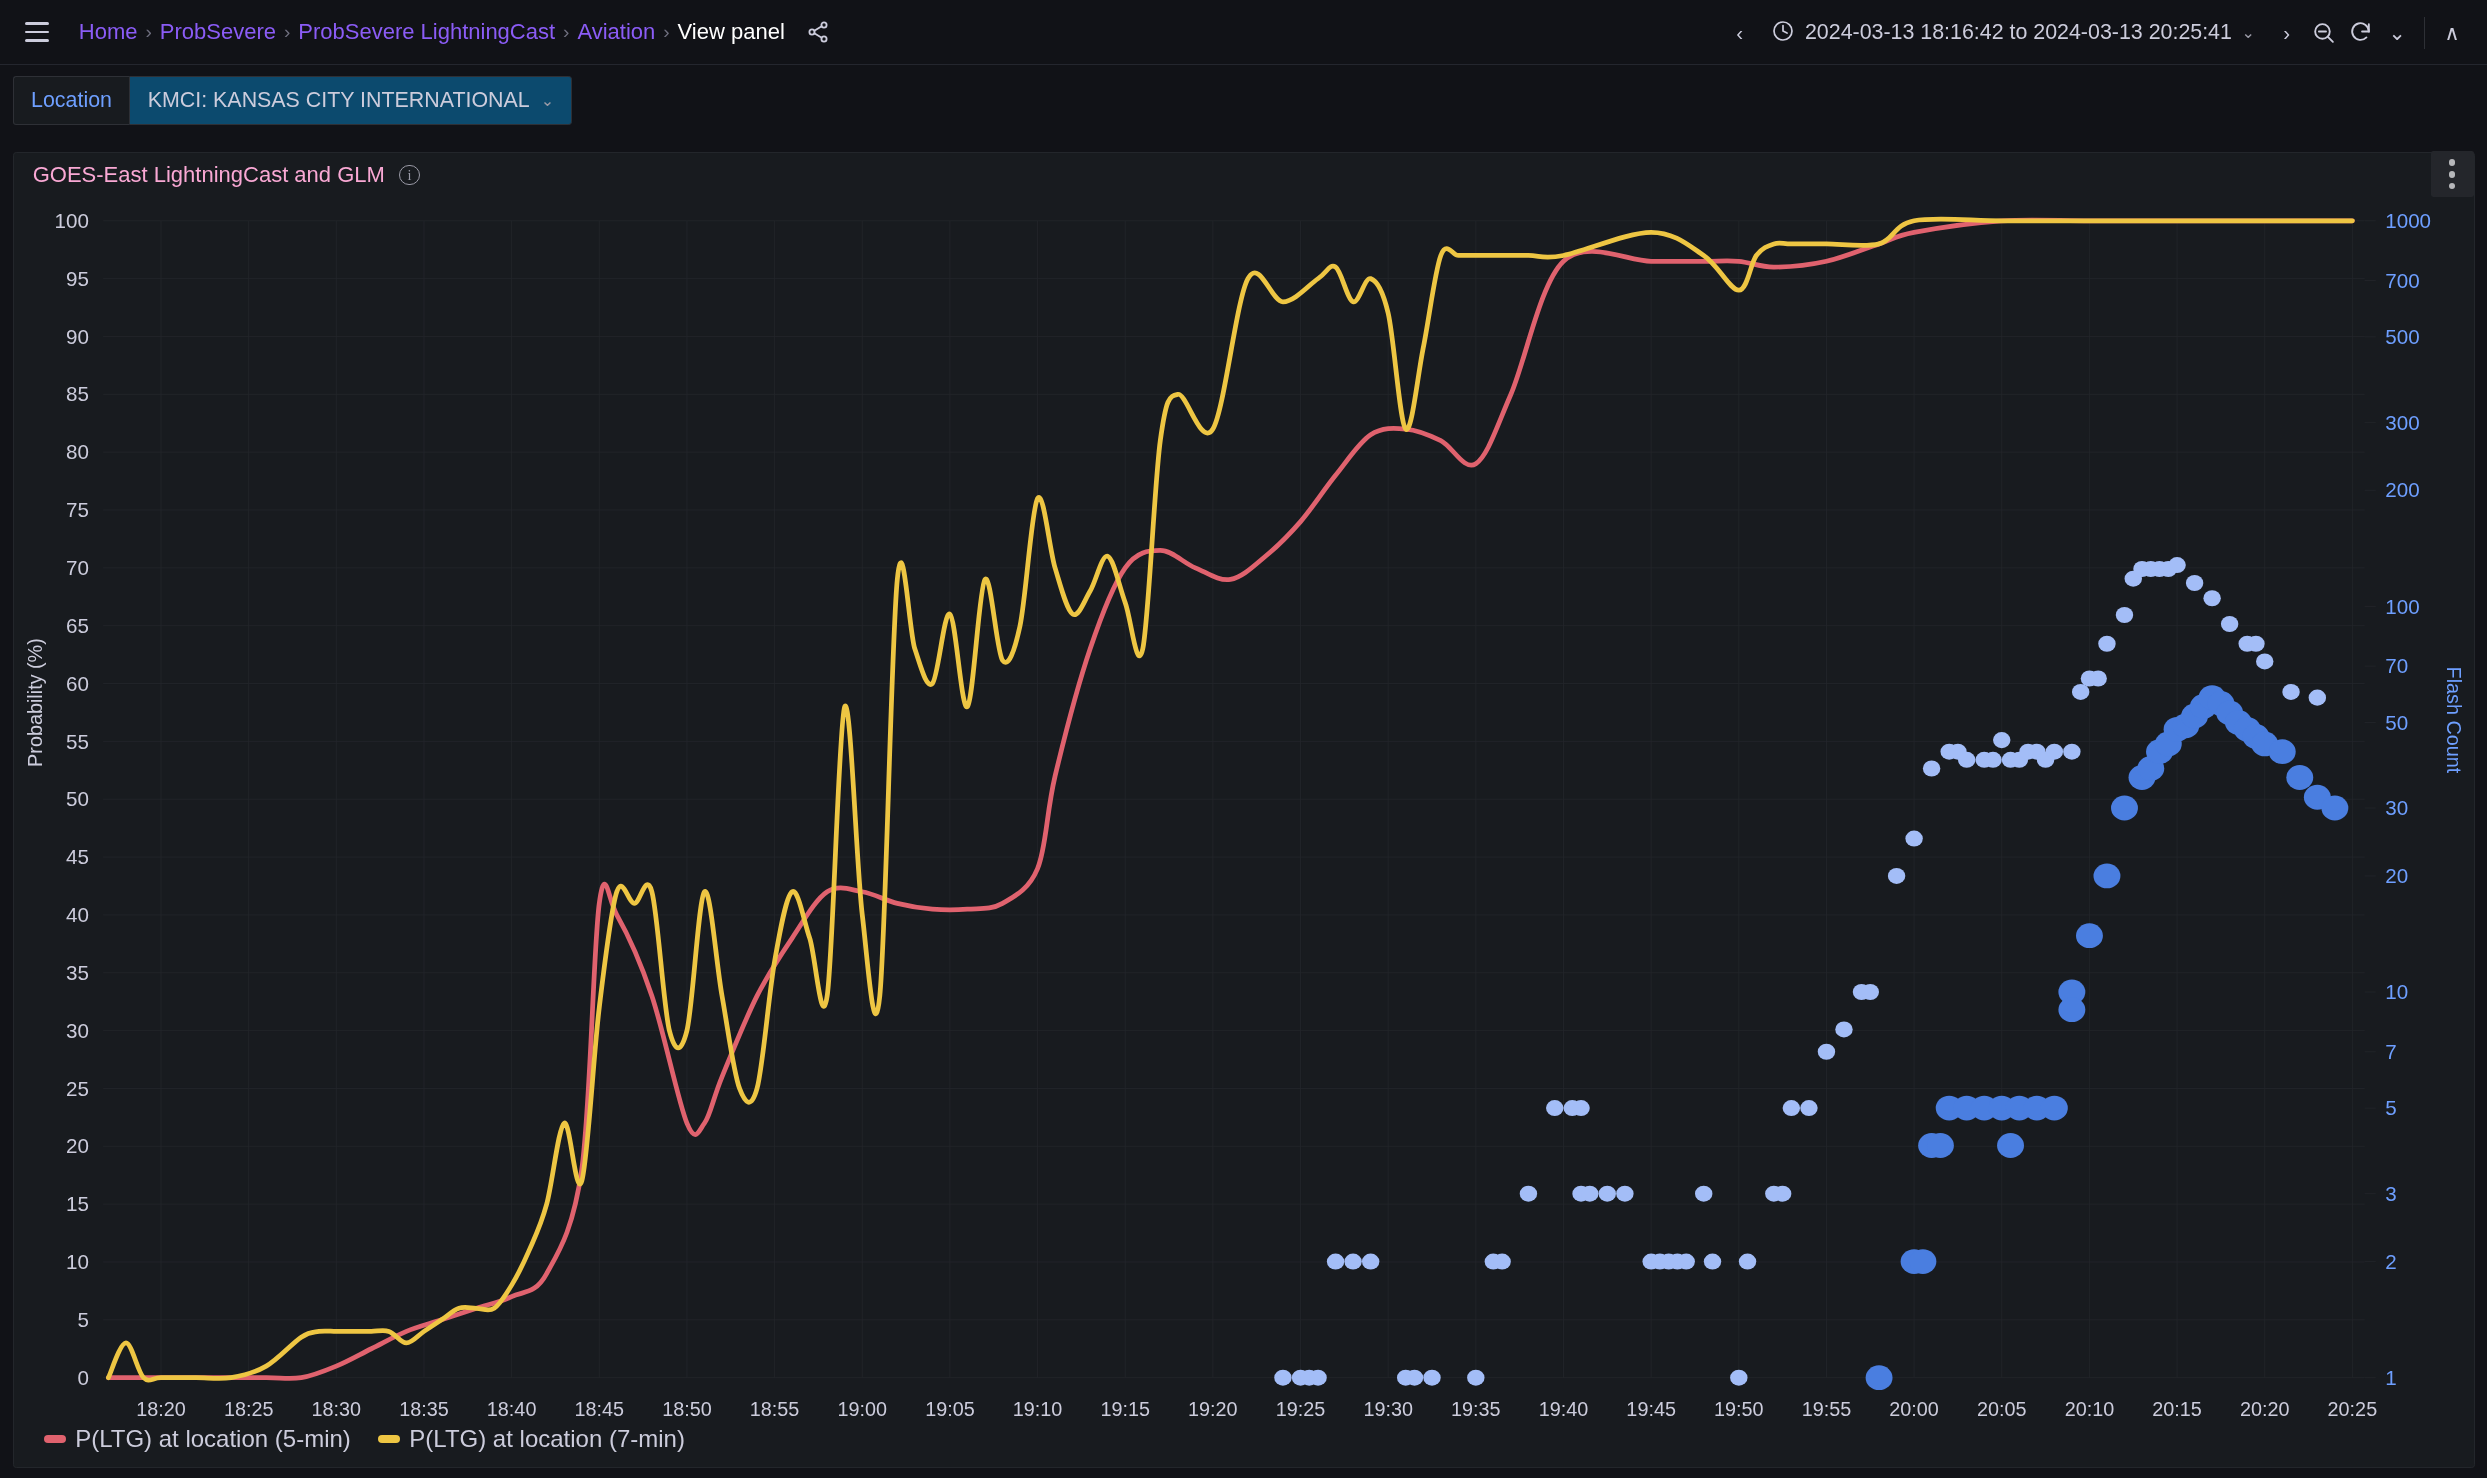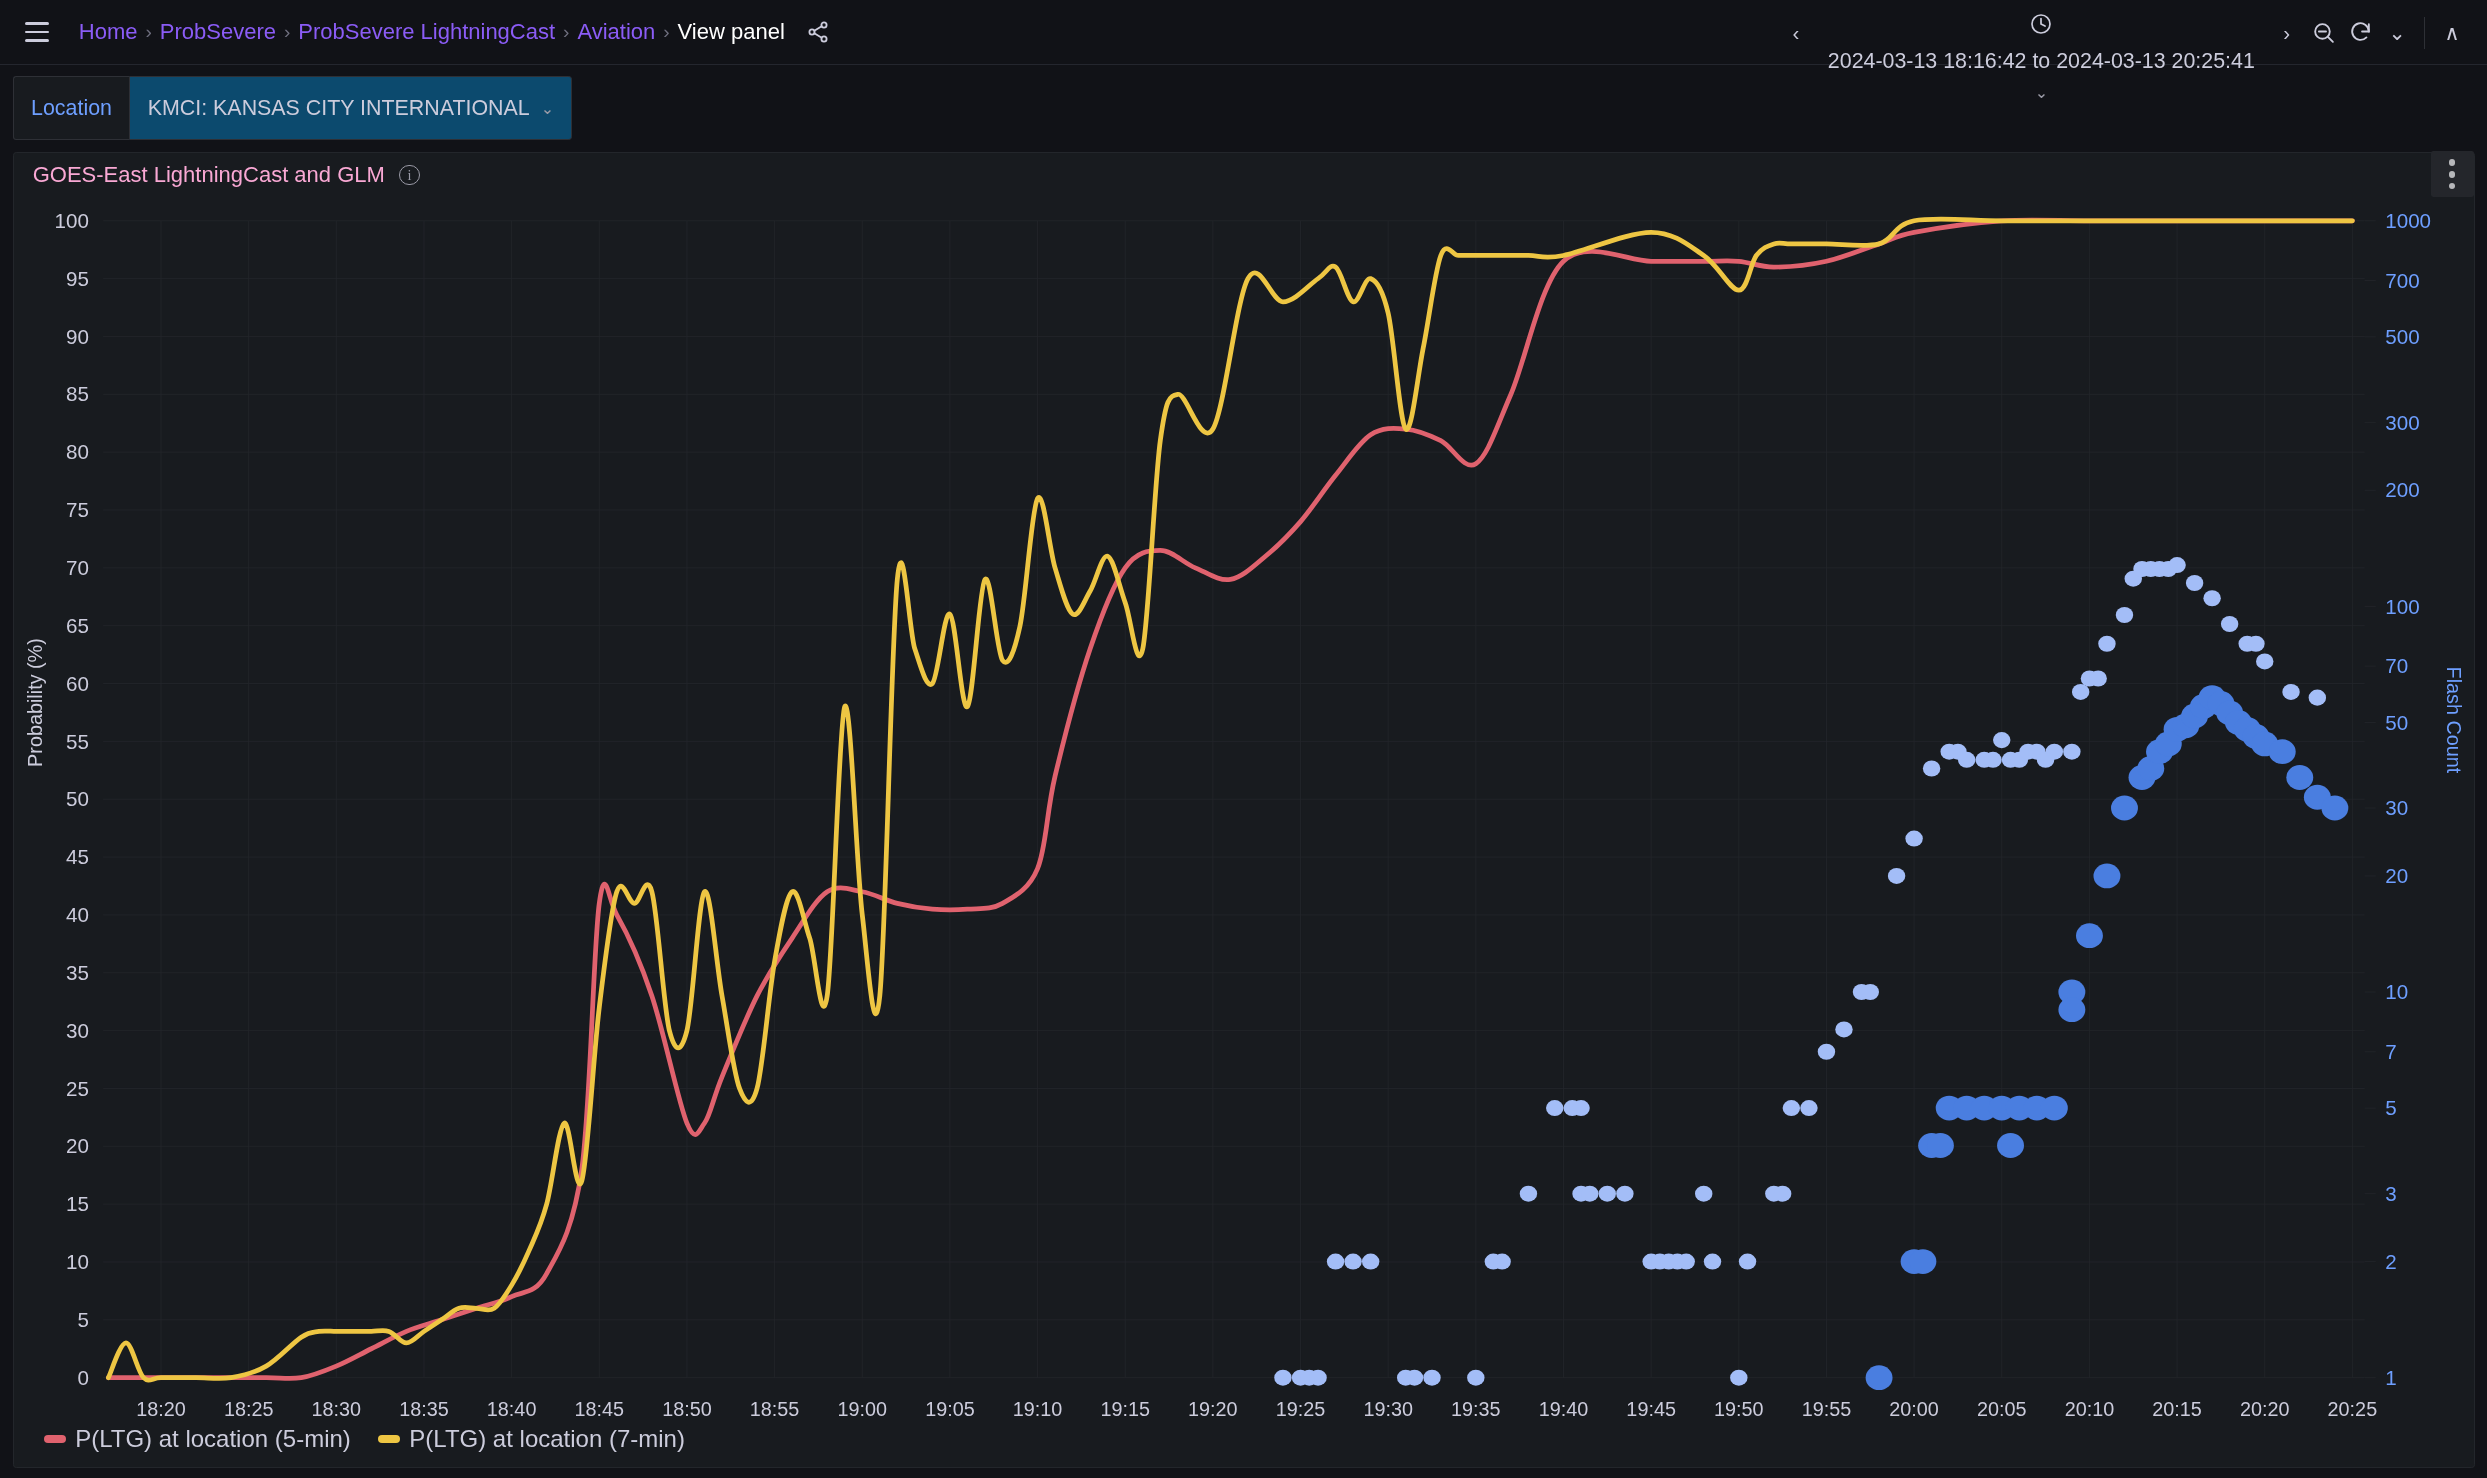--- a/index.html
+++ b/index.html
@@ -33,29 +33,29 @@
   #share-icon { margin-left: 16px; cursor: pointer; display:flex; align-items:center; }
 
   #timearea {
     position: absolute; right: 19px; top: 0; height: 65px;
     display: flex; align-items: center; gap: 4.8px;
   }
   .ticon { color: #ccccdc; display:flex; align-items:center; justify-content:center;
            width: 32px; height: 35px; cursor: pointer; font-size: 20.6px; }
   #timepicker {
     display:flex; align-items:center; gap: 9.5px;
-    height: 41px; padding: 0 11px; border-radius: 3.2px; cursor: pointer; flex-direction: column;
+    height: 41px; padding: 0 11px; border-radius: 3.2px; cursor: pointer;
   }
   #timetext { font-size: 21.4px; color: #ccccdc; white-space: nowrap; }
   .vdivider { width:0.8px; height: 32px; background:#2e3036; margin: 0 6.3px; }
 
   
   #varbar {
     position: absolute; top: 76px; left: 12.7px;
-    display: flex; align-items: stretch; height: 64px;
+    display: flex; align-items: stretch; height: 49px;
   }
   #var-label {
     display:flex; align-items:center; padding: 0 17.4px;
     background: #181b1f; border: 0.8px solid #2e3036;
     border-right: none; border-radius: 3.2px 0 0 3.2px;
     color: #6e9fff; font-size: 21.4px; white-space: nowrap;
   }
   #var-value {
     display:flex; align-items:center; gap: 11px; padding: 0 17.4px;
     background: #0c4a6e; border: 0.8px solid #2e3036; border-radius: 0 3.2px 3.2px 0;

